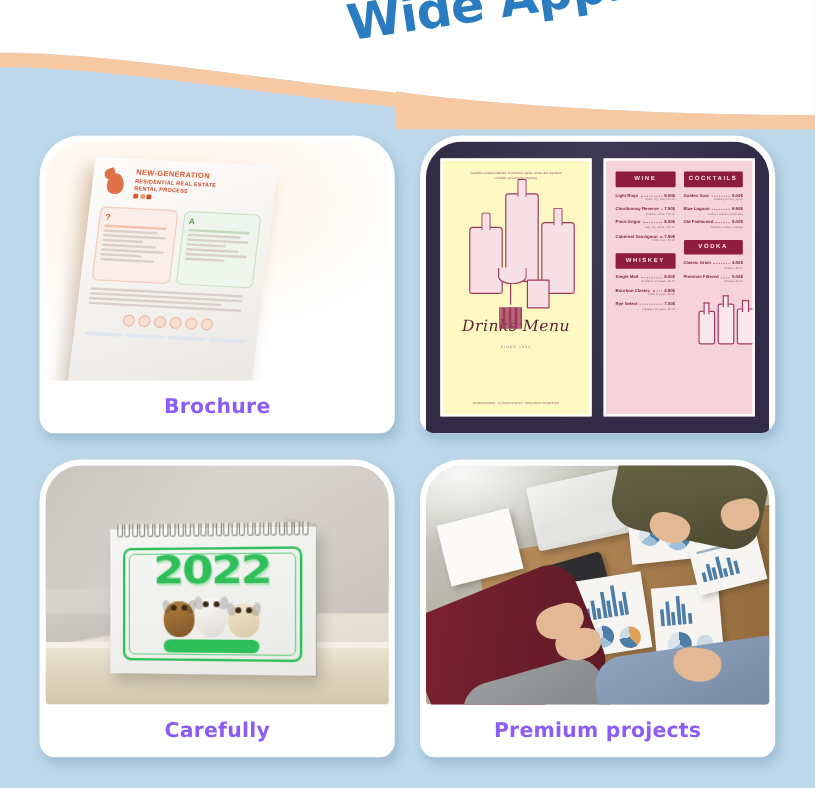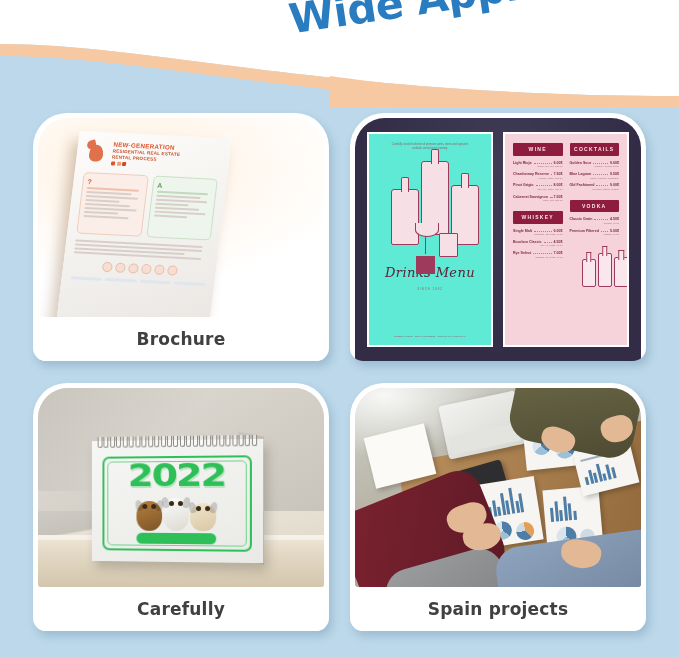--- a/index.html
+++ b/index.html
@@ -51,21 +51,21 @@
     position:relative;
     flex:1 1 auto;
     border-radius:30px 30px 3px 3px;
     overflow:hidden;
   }
   .caption{
     flex:0 0 44px;
     display:flex;align-items:center;justify-content:center;
     font-family:"DejaVu Sans",sans-serif;
     font-weight:bold;font-size:17px;
-    color:#404040;
+    color:#8b5cf6;
     background:#fff;
     letter-spacing:.2px;
   }
 
   
   .brochure-bg{
     position:absolute;inset:0;
     background:
       radial-gradient(ellipse at 30% 30%, #f0c394 0%, #e8b customer 0%),
       linear-gradient(135deg,#eec094 0%,#e8b78a 45%,#dca87a 100%);
@@ -133,21 +133,21 @@
     padding:14px 12px;box-sizing:border-box;
   }
   .mpage{
     flex:1 1 0;height:100%;
     background:#f3cdd6;
     border:2.5px solid #ffffff;
     box-sizing:border-box;
     position:relative;overflow:hidden;
     padding:9px 8px;
   }
-  .mpage.left{background:#5eead4;}
+  .mpage.left{background:#fef9c3;}
   .mpage.right{background:#f6d3db;}
   .m-top-txt{font-size:2.6px;color:#9a5a70;text-align:center;line-height:1.6;padding:0 12px;}
   .bottles{position:relative;height:104px;margin-top:4px;}
   .bt{position:absolute;bottom:14px;border:1px solid #9e3b5c;background:#f7dfe6;border-radius:3px 3px 2px 2px;}
   .bt:before{content:"";position:absolute;left:50%;transform:translateX(-50%);top:-13px;width:6px;height:14px;border:1px solid #9e3b5c;border-bottom:none;background:#f7dfe6;border-radius:2px 2px 0 0;}
   .bt1{left:14px;width:26px;height:54px;}
   .bt2{left:44px;width:26px;height:72px;bottom:24px;}
   .bt3{left:74px;width:26px;height:58px;}
   .glassw{position:absolute;left:38px;bottom:2px;width:22px;height:34px;}
   .glassw:before{content:"";position:absolute;left:0;top:0;width:22px;height:13px;border:1px solid #9e3b5c;border-top:none;background:#f7dfe6;border-radius:0 0 50% 50%;}
@@ -603,17 +603,17 @@
         <div class="arm olive"></div>
         <div class="arm maroon"></div>
         <div class="arm grey"></div>
         <div class="arm blue"></div>
         <div class="hand h3"></div>
         <div class="hand h4"></div>
         <div class="hand h1"></div>
         <div class="hand h2"></div>
         <div class="hand h5"></div>
       </div>
-      <div class="caption">Spain projects</div>
+      <div class="caption">Premium projects</div>
     </div>
 
   </div>
 </div>
 
 </body></html>

